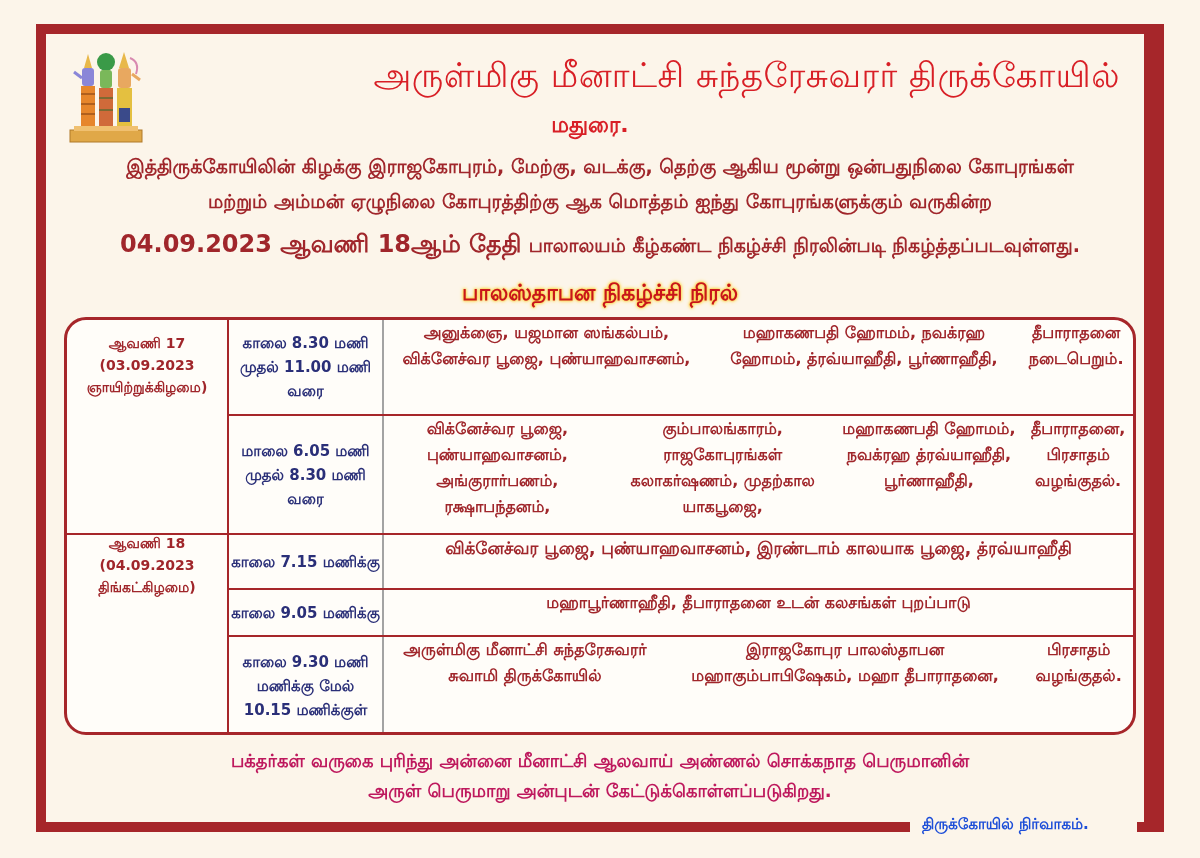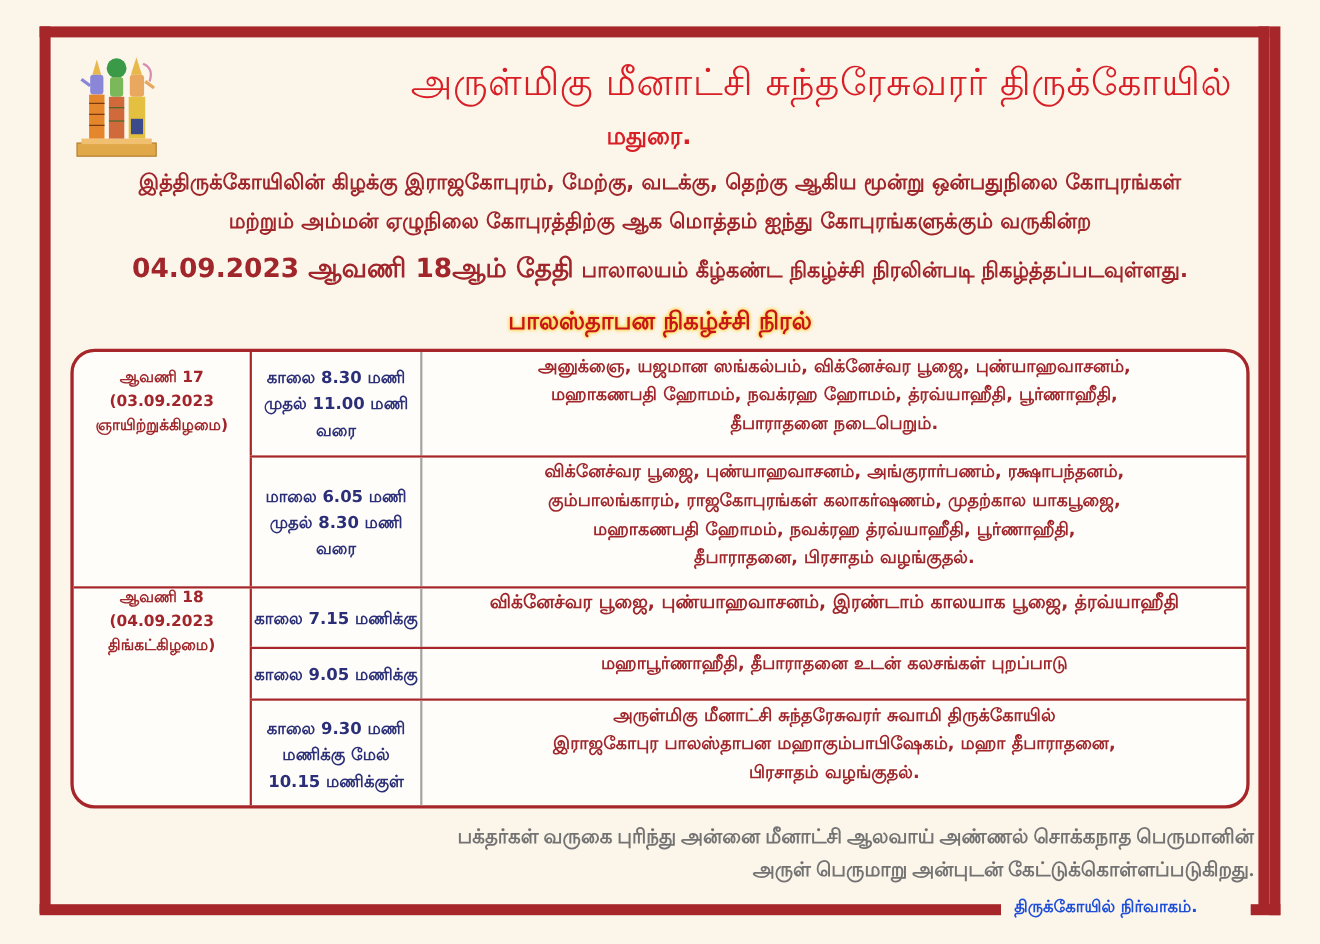--- a/index.html
+++ b/index.html
@@ -63,26 +63,26 @@
   .day-text {
     color:#a0262b; font-size:14px; font-weight:bold; text-align:center; line-height:22px;
     padding-top:12px;
   }
   .time-text {
     color:#2a2f78; font-size:15px; font-weight:bold; text-align:center; line-height:24px;
     display:flex; flex-direction:column; justify-content:center; height:100%;
   }
   .desc-text {
     color:#a0262b; font-size:16px; font-weight:bold; text-align:center; line-height:26px;
-    display:flex; flex-direction:column; height:100%;
+    display:flex; flex-direction:row; justify-content:center; height:100%;
   }
   .desc-text.single { font-size:17px; }
   .footer {
-    position:absolute; left:60px; width:1080px; text-align:right; color:#737373; font-weight:bold;
-    font-size:18px; white-space:nowrap;font-family:Liberation Serif, serif;
+    position:absolute; left:60px; width:1080px; text-align:center; color:#be185d; font-weight:bold;
+    font-size:18px; white-space:nowrap;
   }
   .footer1 { top:750px; }
   .footer2 { top:780px; }
 </style>
 </head>
 <body>
 
 <div class="frame"></div>
 <div class="frame-right-edge"></div>
 <div class="frame-bottom-left"></div>

